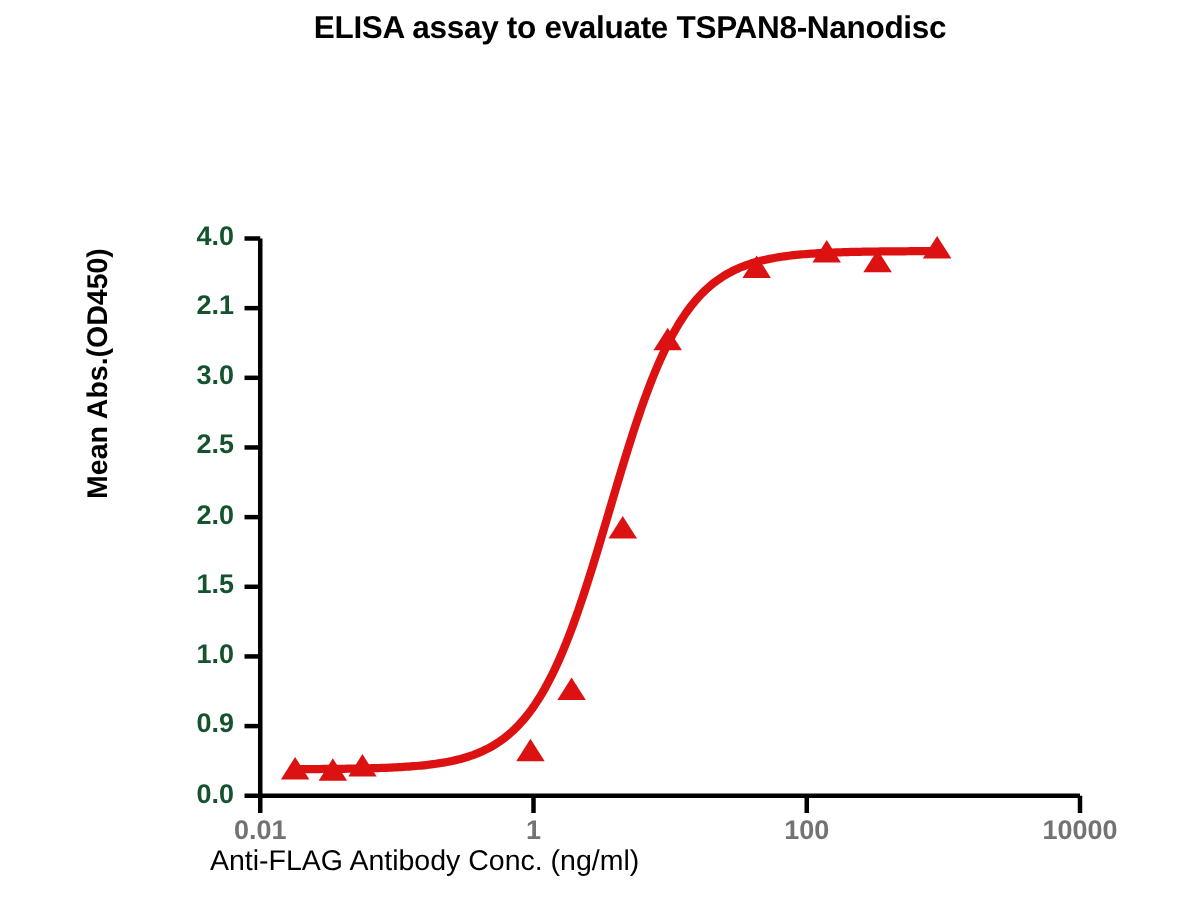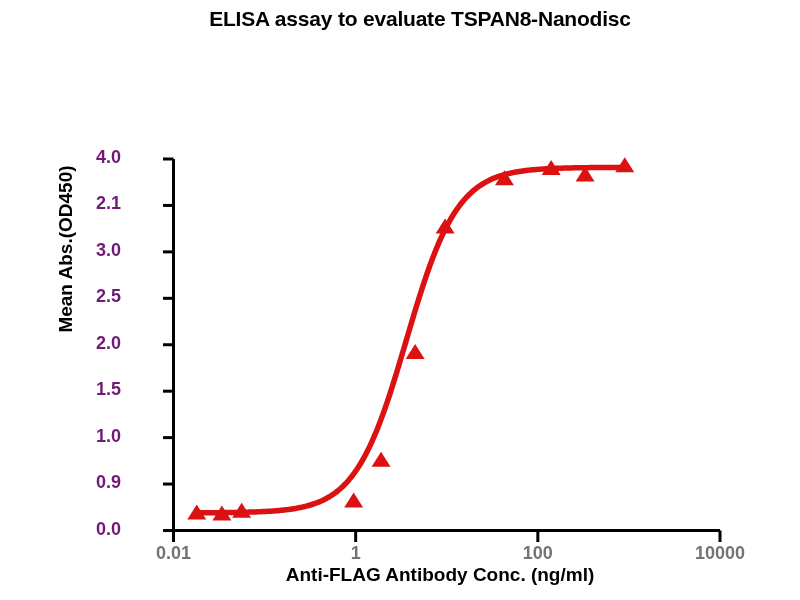--- a/index.html
+++ b/index.html
@@ -27,26 +27,27 @@
   .ylabel{
     position:absolute;
     left:-104px;top:236px;
     width:300px;text-align:center;
     transform:rotate(-90deg);
     transform-origin:center center;
     font-size:19px;font-weight:bold;color:#000;
     white-space:nowrap;
   }
   .xlabel{
-    position:absolute;left:120px;top:562px;width:600px;text-align:center;
-    font-size:19px;font-weight:bold;color:#000;white-space:nowrap;
+    position:absolute;left:120px;top:562px;width:600px;text-align:left;
+    font-size:19px;font-weight:normal;color:#000;white-space:nowrap;
   }
   .ytick-label{
     position:absolute;
-    font-size:18px;font-weight:bold;color:#701a75;
+    text-align:right;
+    font-size:18px;font-weight:bold;color:#14532d;
     width:60px;
   }
   .xtick-label{
     position:absolute;
     text-align:center;
     font-size:18px;font-weight:bold;color:#737373;
     width:90px;
   }
   svg{display:block;}
 </style>

